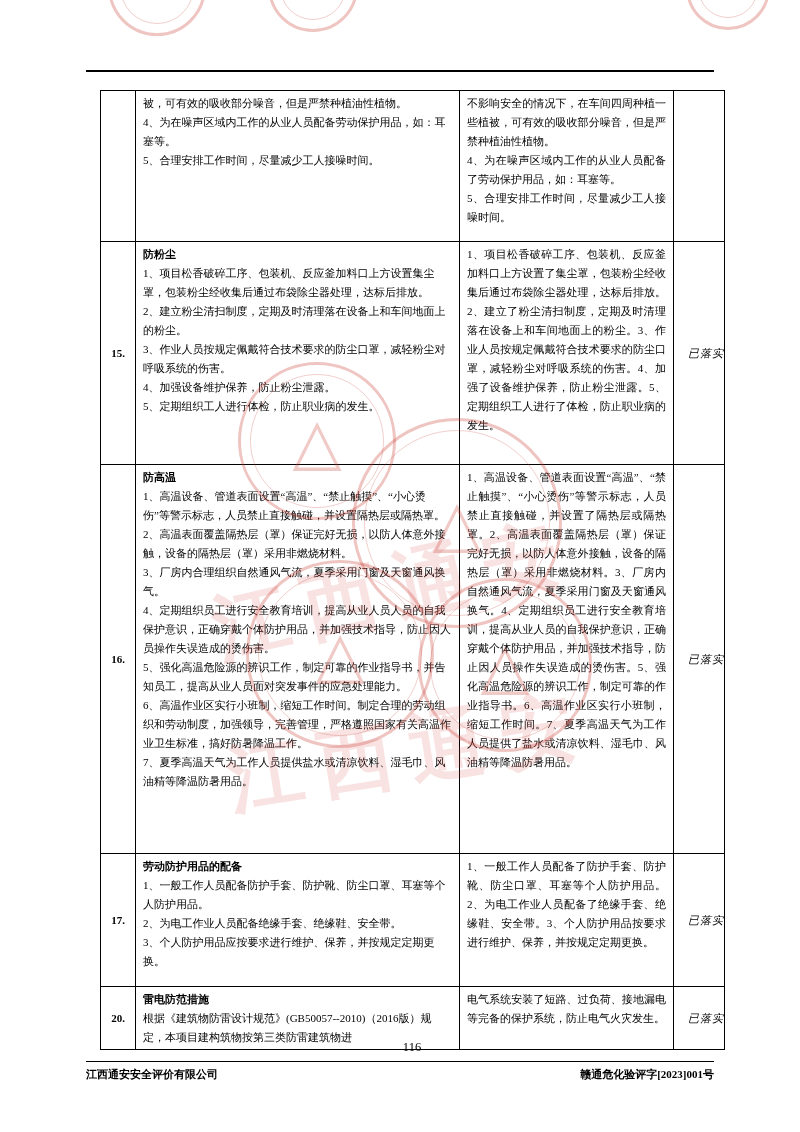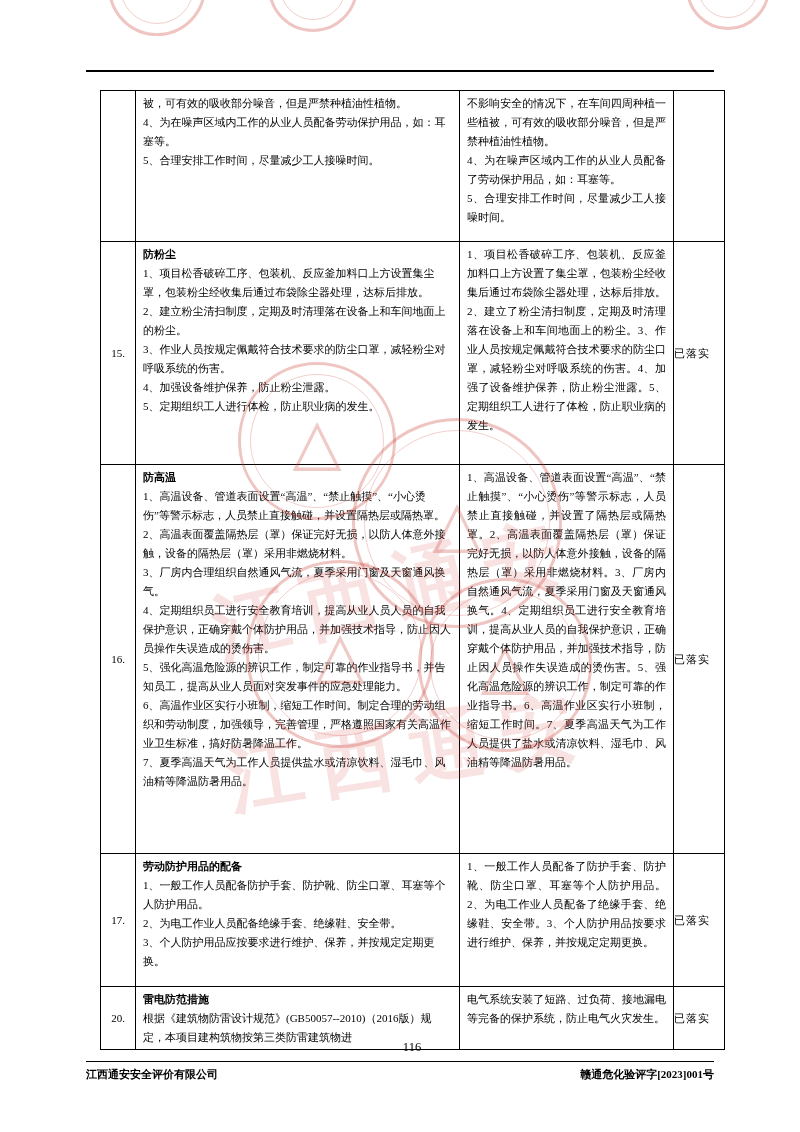--- a/index.html
+++ b/index.html
@@ -25,22 +25,22 @@
   
   table.main{
     position:absolute;top:90px;left:100px;width:624px;
     border-collapse:collapse;table-layout:fixed;
   }
   table.main td{
     border:1.2px solid #000;
     padding:0;vertical-align:top;
     font-size:11px;line-height:19px;
   }
-  .c-num{text-align:center;vertical-align:middle !important;}
-  .c-result{text-align:left;vertical-align:middle !important;letter-spacing:1px;}
+  .c-num{text-align:center;vertical-align:middle !important;font-weight:bold;}
+  .c-result{text-align:right;vertical-align:middle !important;letter-spacing:1px;font-style:italic;}
   .cell-inner{padding:3px 7px;overflow:hidden;}
   .m-title{font-weight:bold;}
   .m-body{white-space:pre-line;}
   .s-body{white-space:pre-line;text-align:justify;}
   
   .page-number{
     position:absolute;top:1040px;left:100px;width:624px;
     text-align:center;font-size:12.5px;
   }
   .footer-rule{

